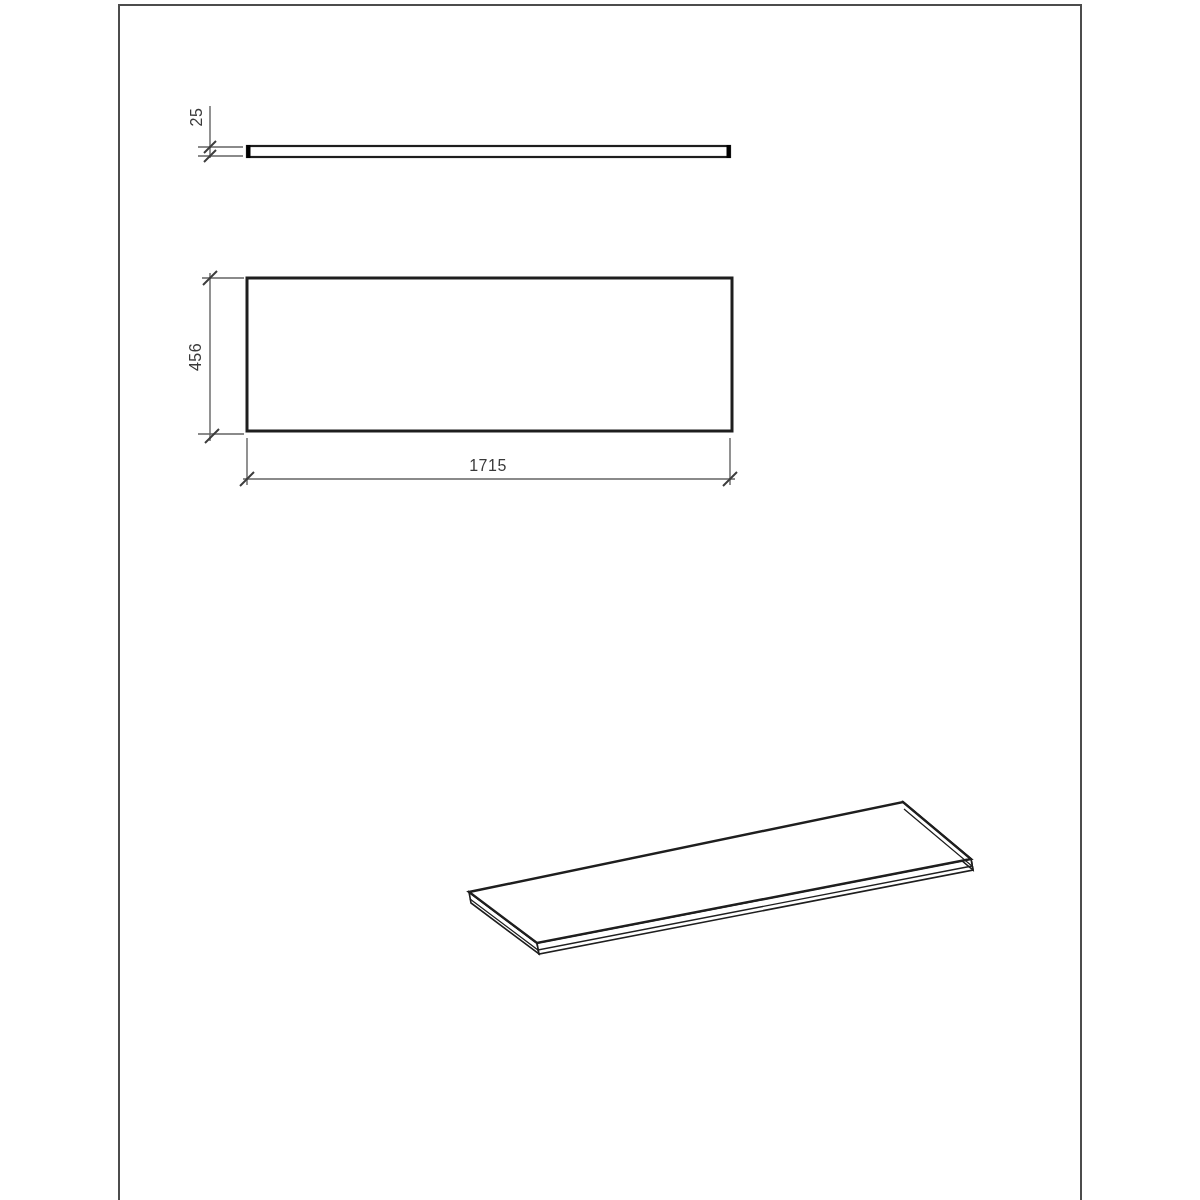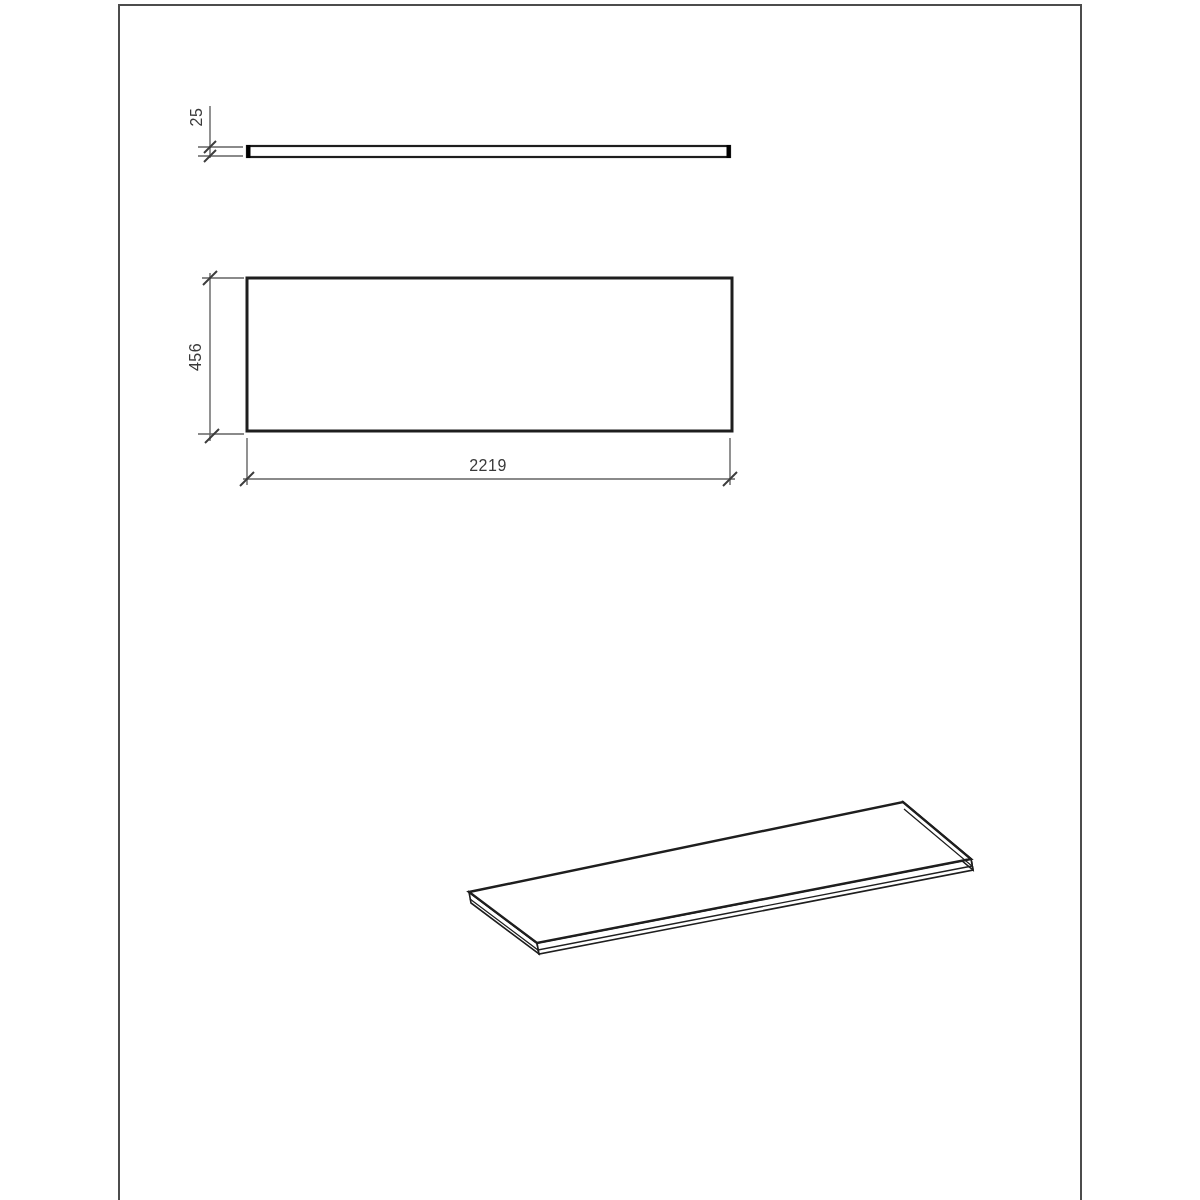--- a/index.html
+++ b/index.html
@@ -97,15 +97,15 @@
       <polygon points="469,892 903,802 971,859 537,943" fill="#ffffff" stroke="#1e1e1e" stroke-width="2.4"></polygon>
 
       <polyline points="470,899 538,950 972,866 904,809" fill="none" stroke="#1e1e1e" stroke-width="1.3"></polyline>
     </g>
   </svg>
 
   <div class="dim-label vert" style="left:197px; top:117px;">25</div>
 
   <div class="dim-label vert" style="left:196px; top:357px;">456</div>
 
-  <div class="dim-label horiz" style="left:488px; top:466px;">2219</div>
+  <div class="dim-label horiz" style="left:488px; top:466px;">1715</div>
 
 </div>
 
 </body></html>

